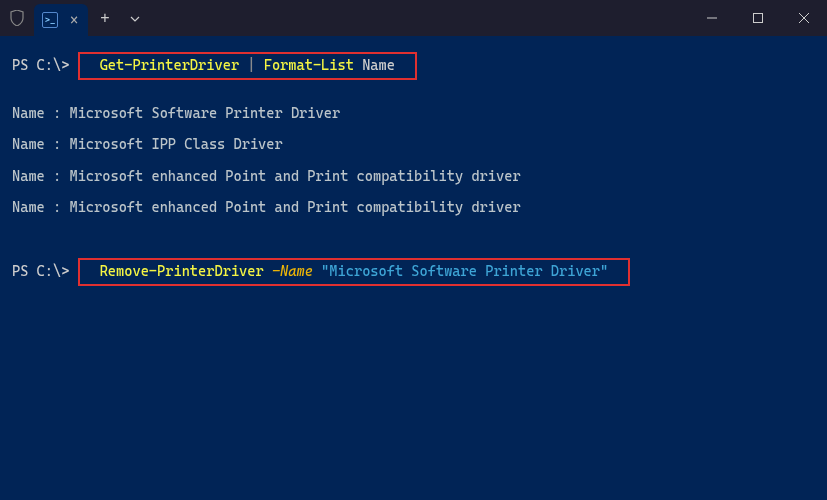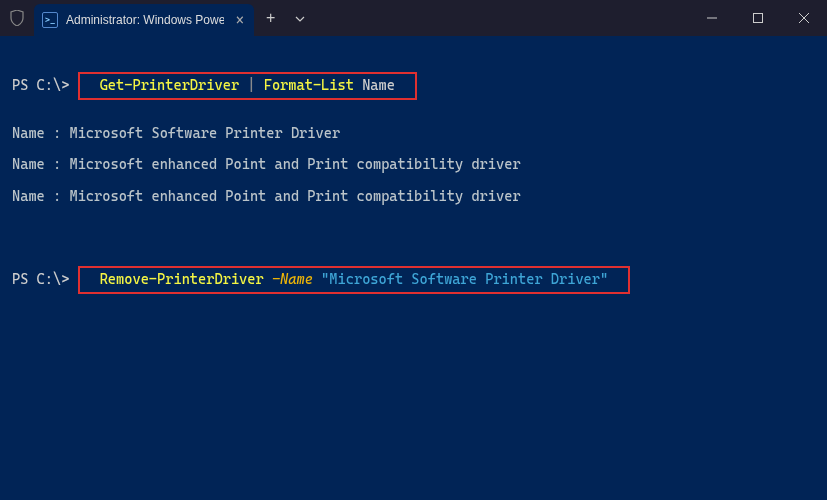--- a/index.html
+++ b/index.html
@@ -99,21 +99,20 @@
       color: #ccc;
     }
     .terminal {
       padding: 16px 12px;
       line-height: 1.4;
     }
     .prompt-line {
       display: flex;
       align-items: center;
       margin-bottom: 6px;
-      margin-top: 20px;
     }
     .prompt {
       color: #cccccc;
     }
     .highlight-box {
       border: 2px solid #e03030;
       padding: 2px 20px;
       display: inline-block;
     }
     .cmd-yellow { color: #f5f543; }
@@ -135,21 +134,20 @@
 
 <div class="titlebar">
   <div class="titlebar-left">
     <span class="shield-icon">
       <svg width="14" height="16" viewBox="0 0 14 16">
         <path d="M7 0 L13 2 L13 8 Q13 13 7 16 Q1 13 1 8 L1 2 Z" fill="none" stroke="#888" stroke-width="1.2"></path>
       </svg>
     </span>
     <div class="tab">
       <span class="tab-icon">&gt;_</span>
-      <span class="tab-title">Administrator: Windows Powe</span>
       <span class="tab-close">×</span>
     </div>
     <span class="new-tab">+</span>
     <span class="dropdown">
       <svg width="10" height="6" viewBox="0 0 10 6">
           <path d="M1 1 L5 5 L9 1" stroke="#ccc" stroke-width="1.2" fill="none"></path>
         </svg>
     </span>
   </div>
   <div class="window-controls">
@@ -177,20 +175,21 @@
   <div class="prompt-line">
     <span class="prompt">PS C:\&gt;</span>
     <span>&nbsp;</span>
     <span class="highlight-box">
       <span class="cmd-yellow">Get-PrinterDriver</span><span class="cmd-gray"> | </span><span class="cmd-yellow">Format-List</span><span> Name</span>
     </span>
   </div>
 
   <div class="output-block">
     <div class="output-line"><span>Name : </span><span>Microsoft Software Printer Driver</span></div>
+    <div class="output-line"><span>Name : </span><span>Microsoft IPP Class Driver</span></div>
     <div class="output-line"><span>Name : </span><span>Microsoft enhanced Point and Print compatibility driver</span></div>
     <div class="output-line"><span>Name : </span><span>Microsoft enhanced Point and Print compatibility driver</span></div>
   </div>
 
   <div class="spacer"></div>
 
   <div class="prompt-line">
     <span class="prompt">PS C:\&gt;</span>
     <span>&nbsp;</span>
     <span class="highlight-box">

